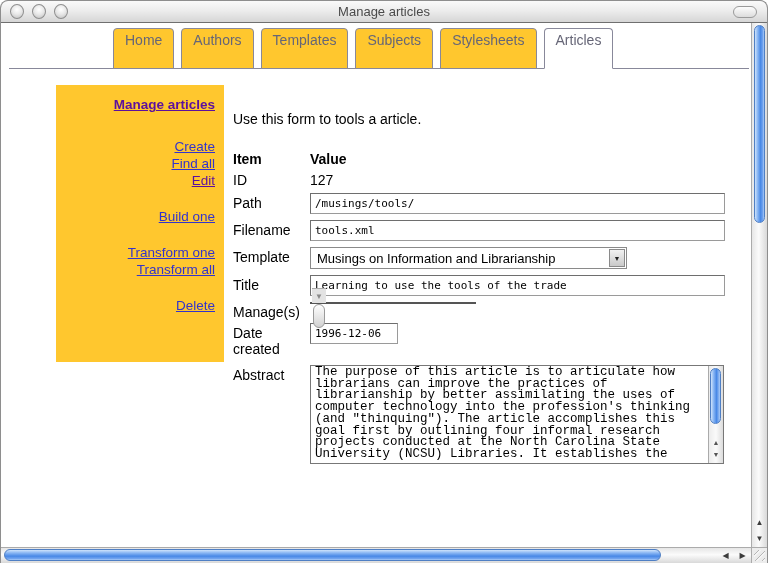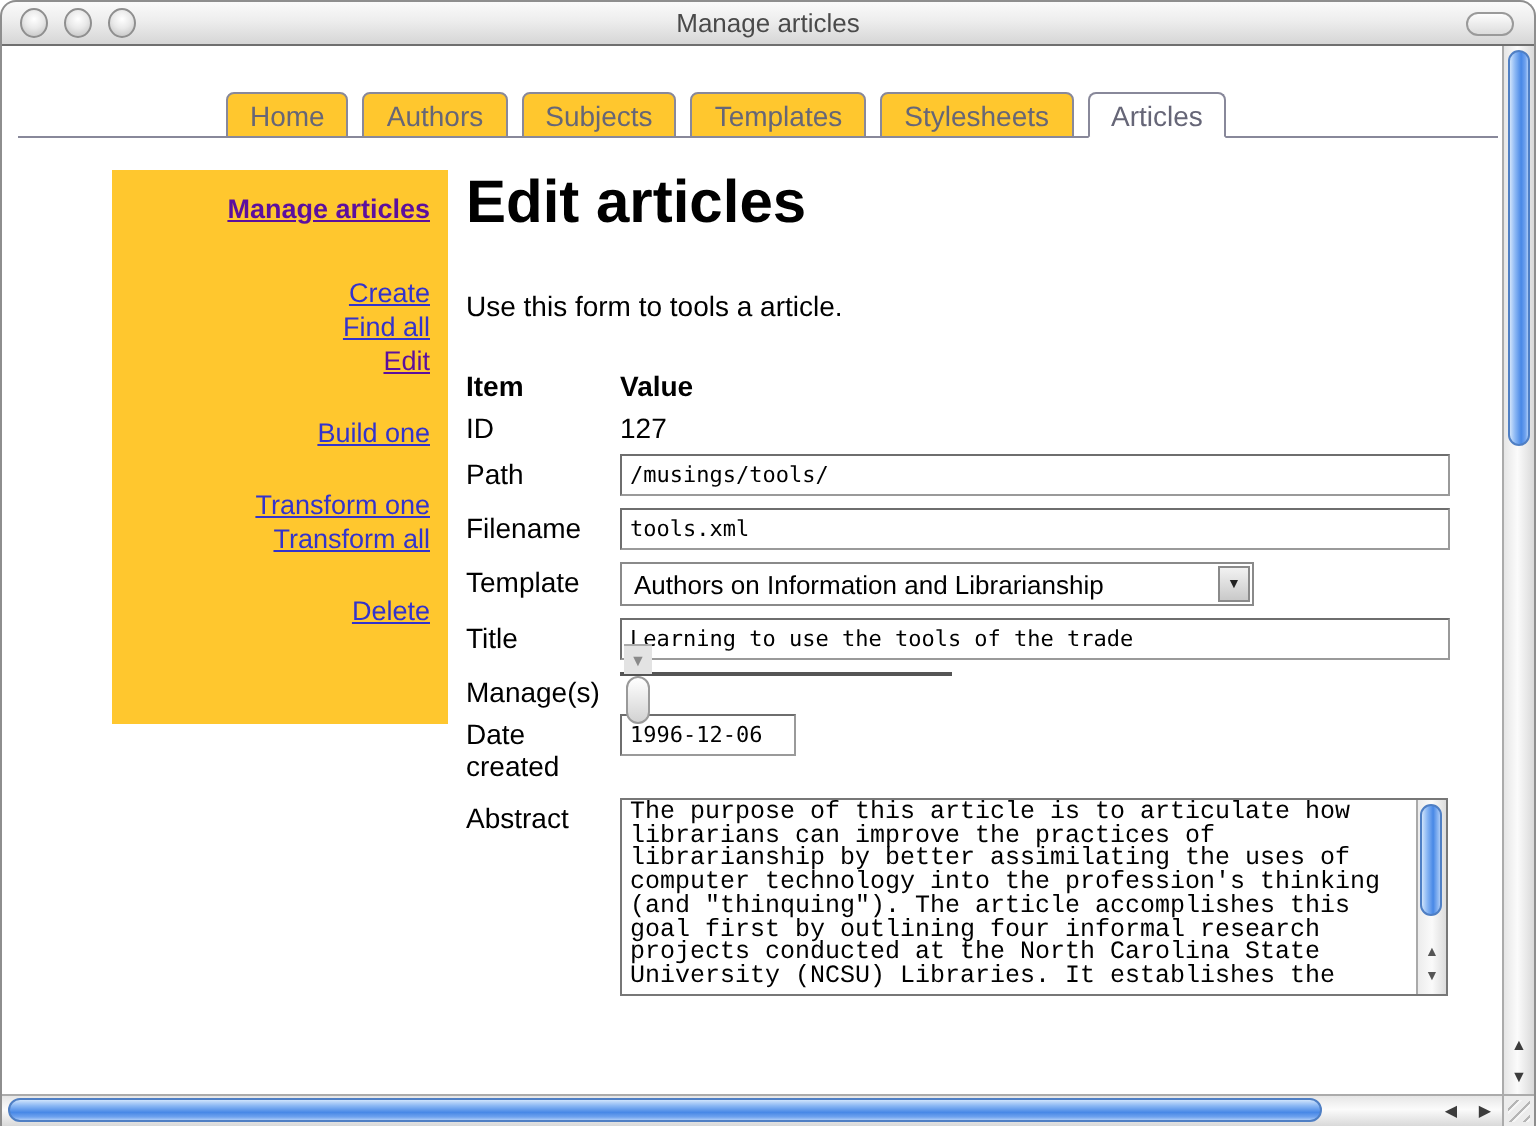--- a/index.html
+++ b/index.html
@@ -75,21 +75,21 @@
     background:repeating-linear-gradient(135deg, transparent 0 3px, #b5b5b5 3px 4px, #f5f5f5 4px 5px);
   }
 
   
   .tabbar{
     position:absolute; left:8px; right:2px; top:21px; height:25px;
     border-bottom:1px solid #88889a; padding-left:104px;
     display:flex; align-items:flex-end; gap:7px;
   }
   .tab{
-    display:inline-block; padding:3px 11px 2px 11px; font-size:14px; color:#666677;
+    display:inline-block; padding:3px 11px 20px 11px; font-size:14px; color:#666677;
     background:#ffc72e; border:1px solid #88889a; border-radius:4px 4px 0 0;
     margin-bottom:-1px; cursor:default;
   }
   .tab.active{ background:#ffffff; border-bottom:1px solid #ffffff; }
 
   
   .sidebar{
     position:absolute; left:55px; top:62px; width:168px; height:277px;
     background:#ffc72e; text-align:right; padding:11px 9px 0 6px;
     font-size:13.5px; line-height:17px;
@@ -178,22 +178,22 @@
     <div class="pill"></div>
   </div>
 
   <div class="content">
 
     <div class="page">
 
       <div class="tabbar">
         <span class="tab">Home</span>
         <span class="tab">Authors</span>
+        <span class="tab">Templates</span>
         <span class="tab">Subjects</span>
-        <span class="tab">Templates</span>
         <span class="tab">Stylesheets</span>
         <span class="tab active">Articles</span>
       </div>
 
       <div class="sidebar">
         <a class="s-link bold visited">Manage articles</a>
         <div class="s-group first">
           <a class="s-link">Create</a>
           <a class="s-link">Find all</a>
           <a class="s-link visited">Edit</a>
@@ -204,21 +204,20 @@
         <div class="s-group">
           <a class="s-link">Transform one</a>
           <a class="s-link">Transform all</a>
         </div>
         <div class="s-group">
           <a class="s-link">Delete</a>
         </div>
       </div>
 
       <div class="main">
-        <h1>Edit articles</h1>
         <p class="intro">Use this form to tools a article.</p>
 
         <div class="formtable">
 
           <div class="frow hdr plain">
             <span class="lbl">Item</span>
             <span class="val">Value</span>
           </div>
 
           <div class="frow plain">
@@ -232,21 +231,21 @@
           </div>
 
           <div class="frow">
             <span class="lbl">Filename</span>
             <input class="text" type="text" value="tools.xml" style="">
           </div>
 
           <div class="frow">
             <span class="lbl">Template</span>
             <div class="select">
-              <span class="select-text">Authors on Information and Librarianship</span>
+              <span class="select-text">Musings on Information and Librarianship</span>
               <span class="select-btn">▼</span>
             </div>
           </div>
 
           <div class="frow">
             <span class="lbl">Title</span>
             <input class="text" type="text" value="Learning to use the tools of the trade" style="">
           </div>
 
           <div class="frow" style="margin-bottom:3px">

